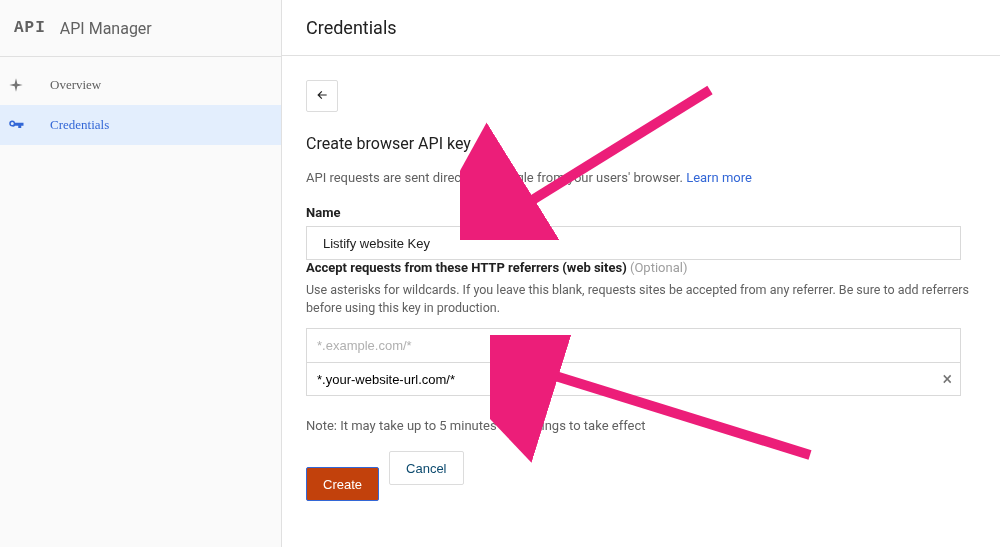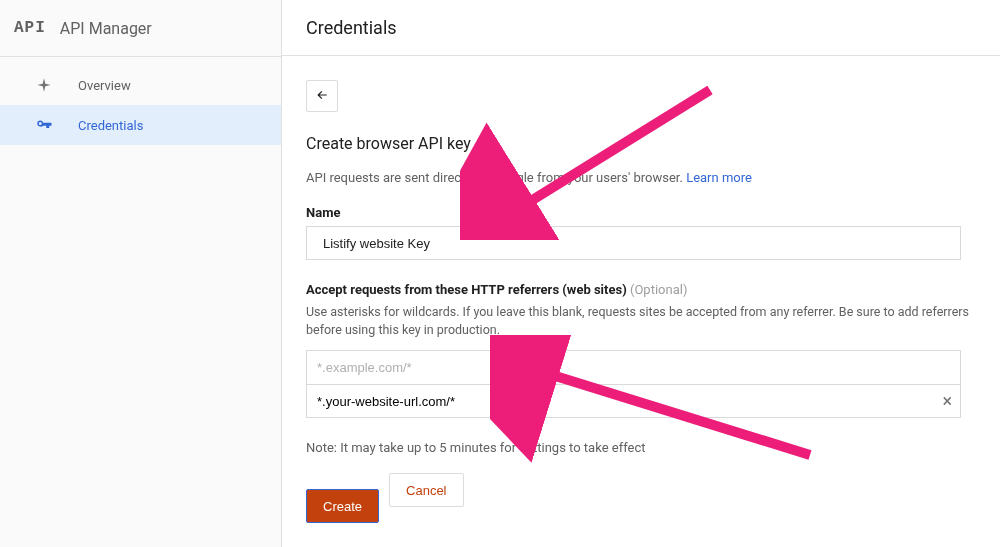--- a/index.html
+++ b/index.html
@@ -42,24 +42,25 @@
   }
   .sidebar-divider {
     border: none;
     border-top: 1px solid #e0e0e0;
     margin: 0 0 8px 0;
   }
   .sidebar-item {
     display: flex;
     align-items: center;
     height: 40px;
-    padding: 0 32px;
+    padding: 0 4px;
     cursor: pointer;
     color: #616161;
     font-size: 13px;
+    font-family: Liberation Serif, serif;
   }
   .sidebar-item.active {
     background: #e3eefd;
     color: #3367d6;
   }
   .sidebar-item .icon { width: 24px; display: inline-flex; justify-content: center; margin-right: 22px; }
   .sidebar-item.active .icon svg { fill: #3367d6; }
   .sidebar-item .icon svg { fill: #757575; }
   .main {
     flex: 1;
@@ -113,21 +114,21 @@
   .text-input {
     width: 655px;
     height: 34px;
     border: 1px solid #d9d9d9;
     padding: 0 16px;
     font-size: 13px;
     color: #212121;
     outline: none;
   }
   .text-input::placeholder { color: #b0b0b0; }
-  .field-block { margin-bottom: 22px; }
+  .field-block { }
   .helper-text { color: #616161; font-size: 12.5px; margin-bottom: 12px; line-height: 1.4; }
   .referrer-row {
     position: relative;
     width: 655px;
     height: 34px;
     border: 1px solid #d9d9d9;
     border-bottom: none;
     display: flex;
     align-items: center;
     padding: 0 30px 0 10px;
@@ -154,21 +155,21 @@
     align-items: center;
   }
   .btn-primary {
     background: #c2410c;
     color: #fff;
     border: 1px solid #3367d6;
     margin-top: 16px;
   }
   .btn-secondary {
     background: #fff;
-    color: #c2410c;
+    color: #0c4a6e;
     border: 1px solid #dcdcdc;
   }
   
   .arrow {
     position: absolute;
     pointer-events: none;
   }
 </style>
 </head>
 <body>

